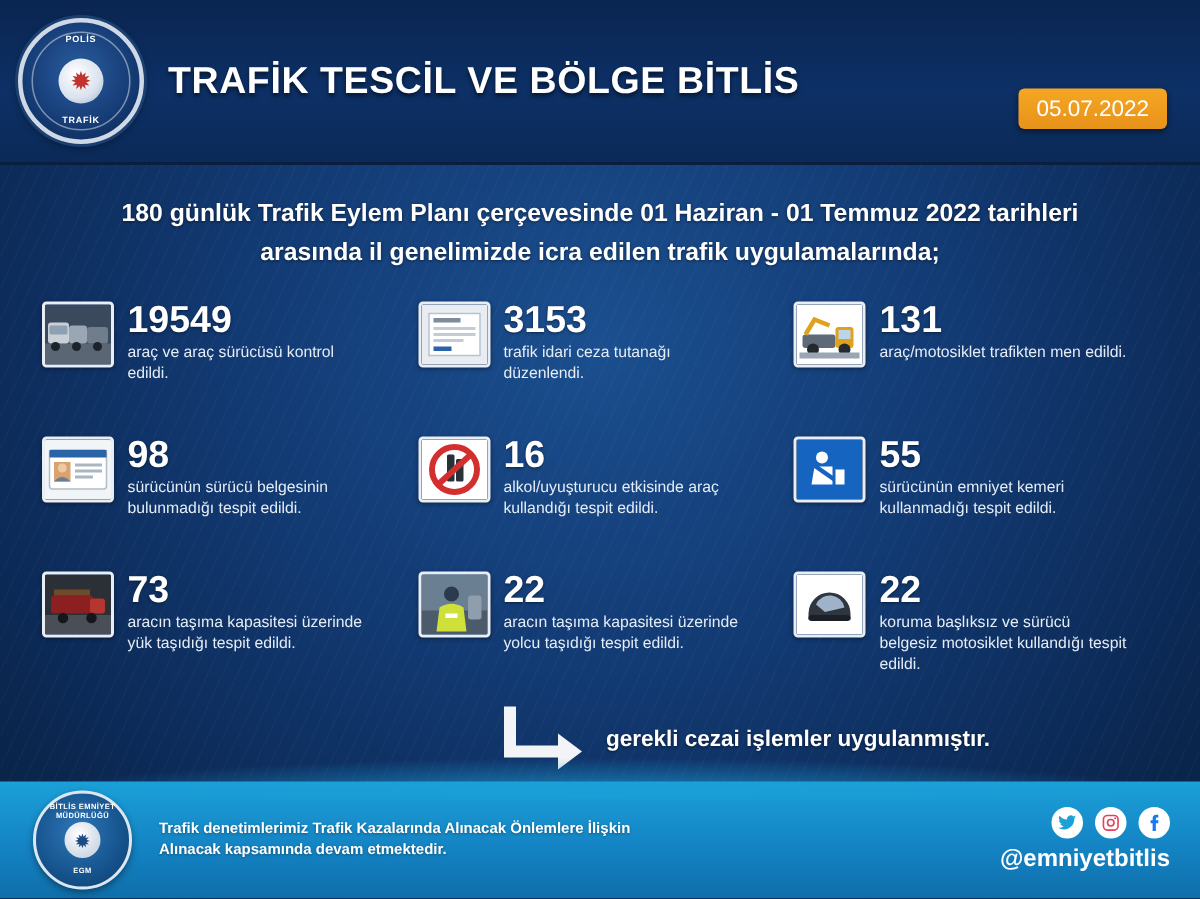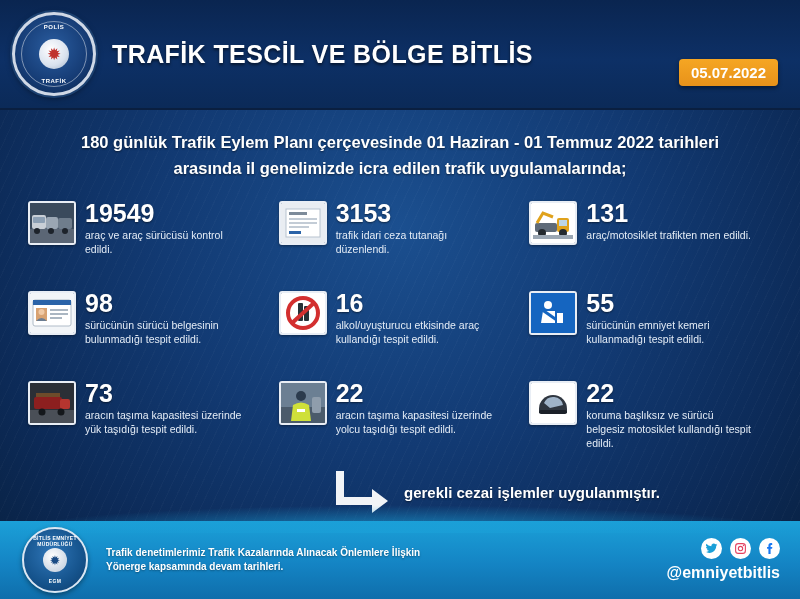--- a/index.html
+++ b/index.html
@@ -51,21 +51,21 @@
     color:#c0332e;font-size:17px;line-height:1;
   }
   .titles{padding-left:16px;flex:1;}
   .title-line{
     color:#ffffff;font-weight:bold;font-size:25px;line-height:1.16;
     letter-spacing:.4px;text-shadow:0 2px 3px rgba(0,0,0,.55);
   }
   .date-badge{
     position:absolute;right:22px;bottom:22px;
     background:linear-gradient(180deg,#f5a623 0%, #e8921a 100%);
-    color:#ffffff;font-weight:bold;font-size:15px;
+    color:#ffffff;font-weight:normal;font-size:15px;
     padding:5px 12px;border-radius:4px;
     box-shadow:0 2px 4px rgba(0,0,0,.45);
   }
   
   .intro{
     padding:20px 46px 6px 46px;text-align:center;color:#ffffff;
     font-size:16.5px;line-height:1.55;font-weight:bold;
     text-shadow:0 1px 2px rgba(0,0,0,.5);
   }
   .intro .l2{display:block;}
@@ -343,21 +343,21 @@
   </div>
 
   <div class="footer">
     <div class="footer-emblem">
       <div class="ftop">BİTLİS EMNİYET MÜDÜRLÜĞÜ</div>
       <div class="fstar">✹</div>
       <div class="fbot">EGM</div>
     </div>
     <div class="footer-text">
       <div>Trafik denetimlerimiz Trafik Kazalarında Alınacak Önlemlere İlişkin</div>
-      <div>Yönerge kapsamında devam tarihleri.</div>
+      <div>Alınacak kapsamında devam etmektedir.</div>
     </div>
     <div class="social">
       <div class="social-icons">
         <div class="sicon">
           <svg viewBox="0 0 24 24" fill="#1ba0d8">
               <path d="M23 4.9c-.8.4-1.7.6-2.6.8 1-.6 1.7-1.5 2-2.5-.9.5-1.9.9-3 1.1A4.5 4.5 0 0 0 11.7 8 12.8 12.8 0 0 1 2.4 3.3a4.5 4.5 0 0 0 1.4 6 4.4 4.4 0 0 1-2-.6c0 2.2 1.5 4 3.6 4.4a4.5 4.5 0 0 1-2 .1 4.5 4.5 0 0 0 4.2 3.1A9 9 0 0 1 1 18.2a12.7 12.7 0 0 0 6.9 2c8.3 0 12.8-6.9 12.8-12.8v-.6c.9-.6 1.7-1.4 2.3-2.3z"></path>
             </svg>
         </div>
         <div class="sicon">
           <svg viewBox="0 0 24 24" fill="none" stroke="#e4405f" stroke-width="2">

